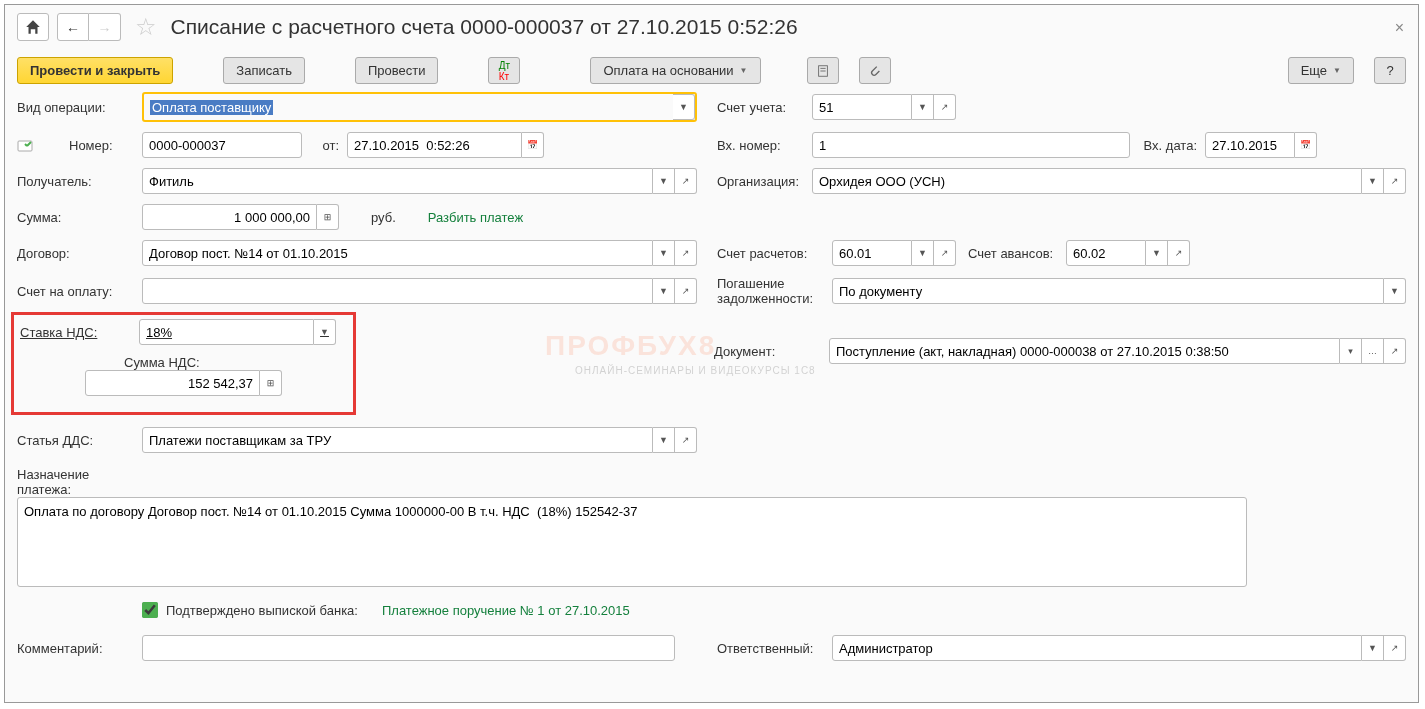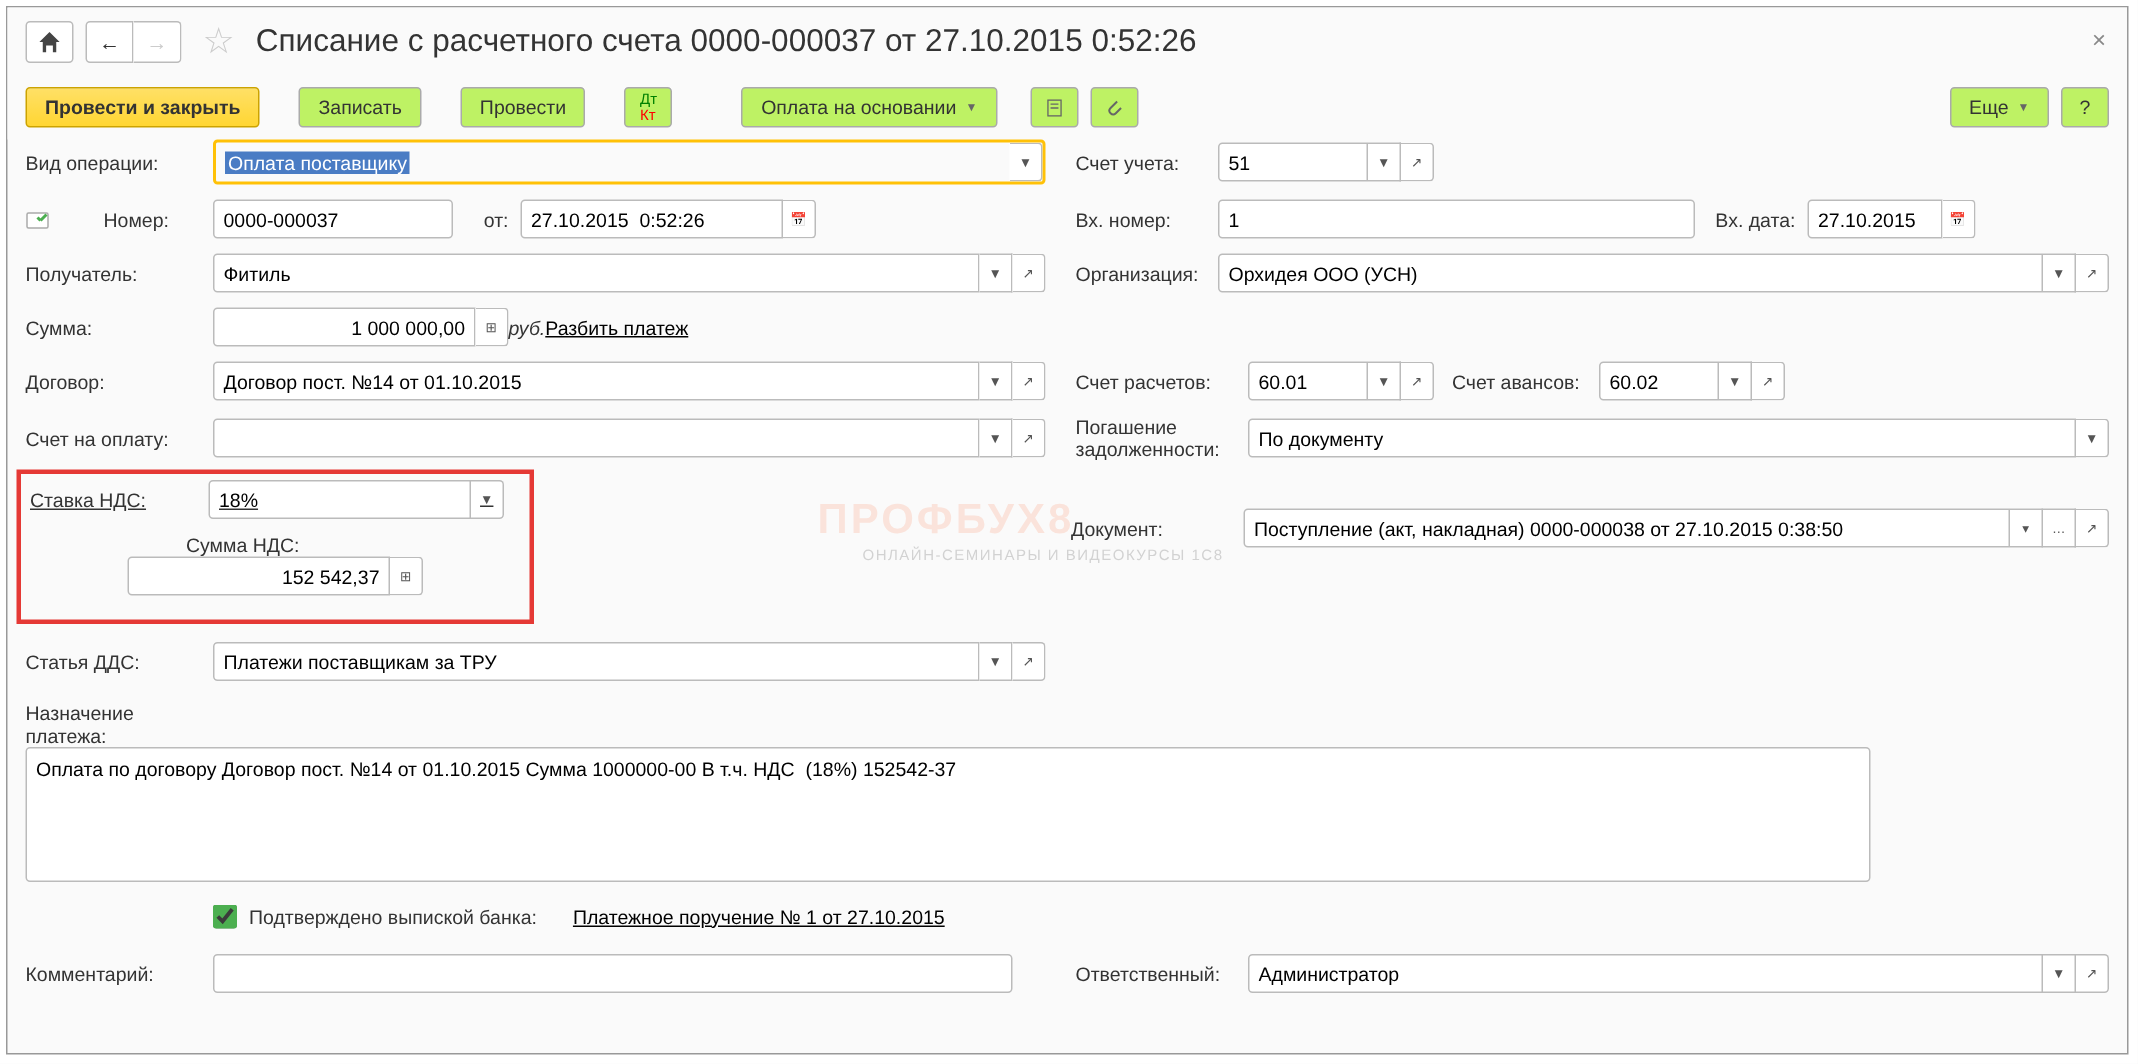--- a/index.html
+++ b/index.html
@@ -6,42 +6,42 @@
 body { font-family: Arial, sans-serif; font-size: 13px; color: #333; background: #fff; padding: 4px; }
 .window { border: 1px solid #999; background: #fafafa; width: 1415px; height: 699px; position: relative; }
 .header { display: flex; align-items: center; padding: 8px 12px; gap: 8px; background: #fafafa; border-bottom: 0px; }
 .nav-btn { width: 32px; height: 28px; border: 1px solid #bbb; background: #fff; border-radius: 3px; display: flex; align-items: center; justify-content: center; cursor: pointer; font-size: 14px; }
 .nav-group { display: flex; }
 .nav-group .nav-btn:first-child { border-radius: 3px 0 0 3px; }
 .nav-group .nav-btn:last-child { border-radius: 0 3px 3px 0; border-left: none; color: #ccc; }
 .star { font-size: 24px; color: #ccc; margin: 0 6px; }
 .title { font-size: 21px; color: #333; font-weight: 400; }
 .close-x { position: absolute; right: 14px; top: 14px; font-size: 16px; color: #888; cursor: pointer; }
-.toolbar { display: flex; align-items: flex-end; padding: 8px 12px; gap: 8px; background: #fafafa; }
-.btn { height: 27px; border: 1px solid #aaa; background: #bef264; border-radius: 3px; padding: 0 12px; display: flex; align-items: center; cursor: pointer; font-size: 13px; }
+.toolbar { display: flex; align-items: flex-end; padding: 8px 12px; gap: 20px; background: #fafafa; }
+.btn { height: 27px; border: 1px solid #aaa; background: #e5e5e5; border-radius: 3px; padding: 0 12px; display: flex; align-items: center; cursor: pointer; font-size: 13px; }
 .btn-primary { background: linear-gradient(#ffe066, #ffd633); border-color: #cca300; font-weight: bold; }
 .btn-icon { width: 32px; padding: 0; justify-content: center; }
 .btn-dropdown { position: relative; }
 .btn-dropdown::after { content: "▼"; font-size: 8px; margin-left: 6px; color: #666; }
 .toolbar-spacer { flex: 1; }
 .form-area { padding: 0 12px; }
 .row { display: flex; align-items: center; margin-bottom: 10px; min-height: 26px; }
 .col-left { width: 700px; display: flex; align-items: center; }
 .col-right { flex: 1; display: flex; align-items: center; }
 .label { width: 125px; color: #333; flex-shrink: 0; }
 .input { height: 26px; border: 1px solid #bbb; background: #fff; padding: 0 6px; font-size: 13px; }
 .input-combo { display: flex; }
 .input-combo .input { border-radius: 3px 0 0 3px; }
 .combo-btn { width: 22px; height: 26px; border: 1px solid #bbb; border-left: none; background: #fff; display: flex; align-items: center; justify-content: center; font-size: 9px; color: #555; cursor: pointer; }
 .combo-btn:last-child { border-radius: 0 3px 3px 0; }
 .highlight-yellow { border: 2px solid #ffc107 !important; }
 .highlight-yellow .input { border: none; background: transparent; }
 .selected-text { background: #4a7cc4; color: #fff; padding: 0 2px; }
 .highlight-red { border: 3px solid #e53935; padding: 4px 6px; margin-left: -6px; margin-top: -4px; }
-.link { color: #000000; text-decoration: underline; cursor: pointer; }
+.link { color: #15803d; cursor: pointer; }
 .textarea { width: 1230px; height: 90px; border: 1px solid #bbb; border-radius: 3px; padding: 6px; font-size: 13px; resize: none; font-family: Arial; }
 .checkbox { width: 16px; height: 16px; margin-right: 8px; accent-color: #4caf50; }
 .icon-small { width: 18px; height: 18px; display: inline-block; }
 .watermark { position: absolute; left: 540px; top: 325px; font-size: 28px; color: rgba(255,100,50,0.15); font-weight: bold; letter-spacing: 2px; pointer-events: none; }
 .watermark-sub { position: absolute; left: 570px; top: 360px; font-size: 10px; color: rgba(150,150,150,0.4); letter-spacing: 1px; pointer-events: none; text-align: right; }
 </style>
 </head>
 <body>
 
 <div class="window">
@@ -159,21 +159,21 @@
       </div>
     </div>
 
     <div class="row">
       <div class="col-left">
         <span class="label">Сумма:</span>
         <div class="input-combo">
           <input class="input" style="width: 175px; text-align: right;" value="1 000 000,00">
           <div class="combo-btn">⊞</div>
         </div>
-        <span style="margin:0 0;font-style:italic;">руб.</span>
+        <span style="margin:0 32px;">руб.</span>
         <span class="link">Разбить платеж</span>
       </div>
     </div>
 
     <div class="row">
       <div class="col-left">
         <span class="label">Договор:</span>
         <div class="input-combo" style="width:555px">
           <input class="input" style="width: 511px;" value="Договор пост. №14 от 01.10.2015">
           <div class="combo-btn">▼</div>

